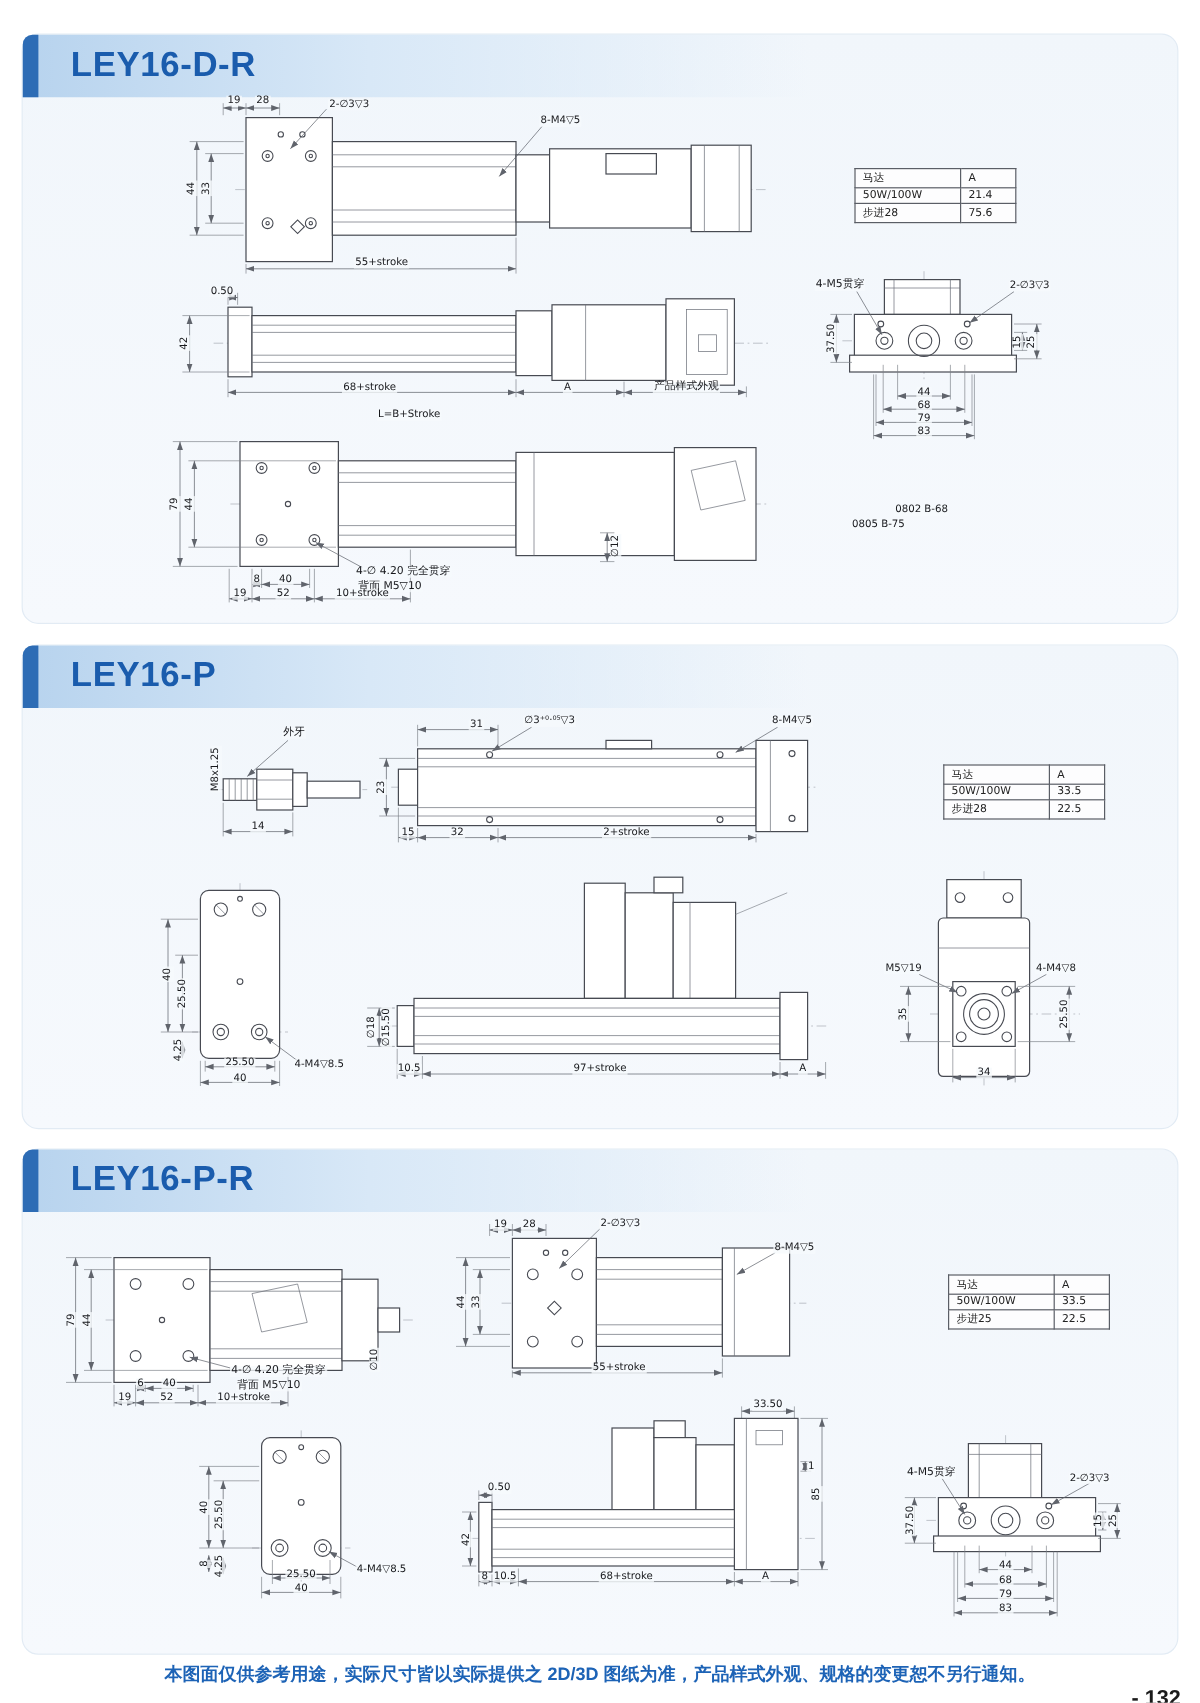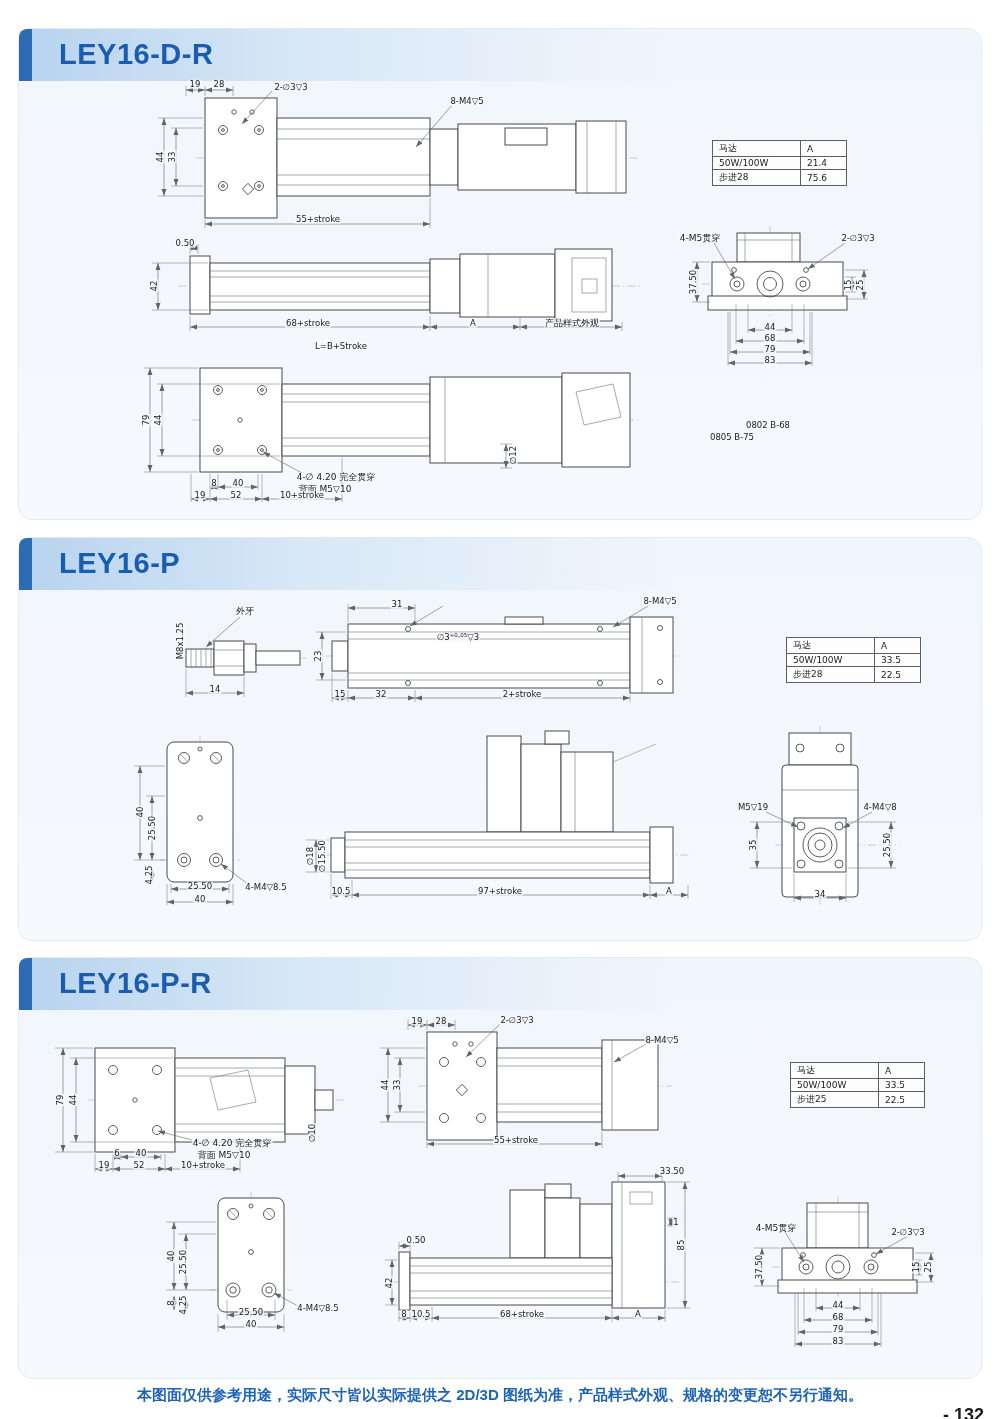--- a/index.html
+++ b/index.html
@@ -641,21 +641,21 @@
       <span class="ann" style="left: 770px; top: 327px;">44</span>
       <span class="ann" style="left: 770px; top: 338px;">68</span>
       <span class="ann" style="left: 770px; top: 349px;">79</span>
       <span class="ann" style="left: 770px; top: 360px;">83</span>
       <span class="ann" style="left: 768px; top: 425px;">0802 B-68</span>
       <span class="ann" style="left: 732px; top: 437px;">0805 B-75</span>
       <span class="ann cn" style="left: 245px; top: 611px;">外牙</span>
       <span class="ann rot" style="left: 180px; top: 641px;">M8x1.25</span>
       <span class="ann" style="left: 215px; top: 689px;">14</span>
       <span class="ann" style="left: 381px; top: 604px; margin-left: 16px;">31</span>
-      <span class="ann" style="left: 458px; top: 601px; margin-top: 36px;">∅3⁺⁰·⁰⁵▽3</span>
+      <span class="ann" style="left: 458px; top: 601px;">∅3⁺⁰·⁰⁵▽3</span>
       <span class="ann" style="left: 660px; top: 601px;">8-M4▽5</span>
       <span class="ann rot" style="left: 318px; top: 656px;">23</span>
       <span class="ann" style="left: 340px; top: 694px;">15</span>
       <span class="ann" style="left: 381px; top: 694px;">32</span>
       <span class="ann" style="left: 522px; top: 694px;">2+stroke</span>
       <span class="ann rot" style="left: 140px; top: 812px;">40</span>
       <span class="ann rot" style="left: 152px; top: 828px;">25.50</span>
       <span class="ann rot" style="left: 149px; top: 875px;">4.25</span>
       <span class="ann" style="left: 200px; top: 886px;">25.50</span>
       <span class="ann" style="left: 200px; top: 899px;">40</span>
@@ -680,21 +680,21 @@
       <span class="ann" style="left: 104px; top: 1165px;">19</span>
       <span class="ann" style="left: 139px; top: 1165px;">52</span>
       <span class="ann" style="left: 203px; top: 1165px;">10+stroke</span>
       <span class="ann" style="left: 417px; top: 1021px;">19</span>
       <span class="ann" style="left: 441px; top: 1021px;">28</span>
       <span class="ann" style="left: 517px; top: 1020px;">2-∅3▽3</span>
       <span class="ann" style="left: 662px; top: 1040px;">8-M4▽5</span>
       <span class="ann rot" style="left: 385px; top: 1085px;">44</span>
       <span class="ann rot" style="left: 397px; top: 1085px;">33</span>
       <span class="ann" style="left: 516px; top: 1140px;">55+stroke</span>
-      <span class="ann" style="left: 672px; top: 1171px;">33.50</span>
+      <span class="ann" style="left: 640px; top: 1171px;">33.50</span>
       <span class="ann" style="left: 676px; top: 1222px;">1</span>
       <span class="ann rot" style="left: 681px; top: 1245px;">85</span>
       <span class="ann" style="left: 416px; top: 1240px;">0.50</span>
       <span class="ann rot" style="left: 389px; top: 1283px;">42</span>
       <span class="ann" style="left: 404px; top: 1314px;">8</span>
       <span class="ann" style="left: 421px; top: 1314px;">10.5</span>
       <span class="ann" style="left: 522px; top: 1314px;">68+stroke</span>
       <span class="ann" style="left: 638px; top: 1314px;">A</span>
       <span class="ann rot" style="left: 171px; top: 1256px;">40</span>
       <span class="ann rot" style="left: 183px; top: 1262px;">25.50</span>

